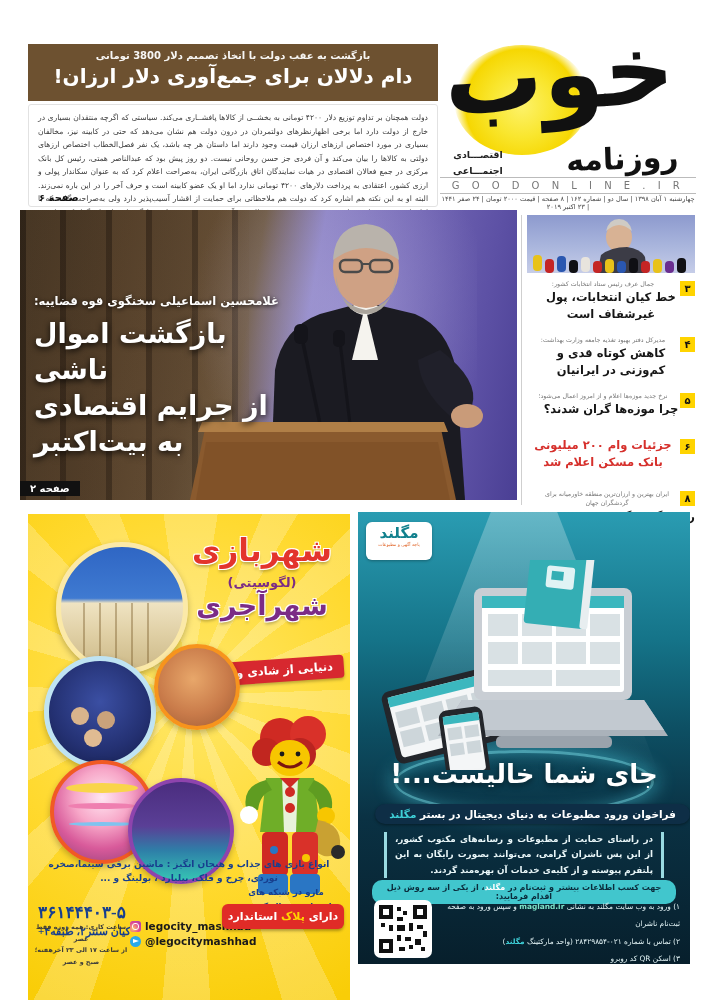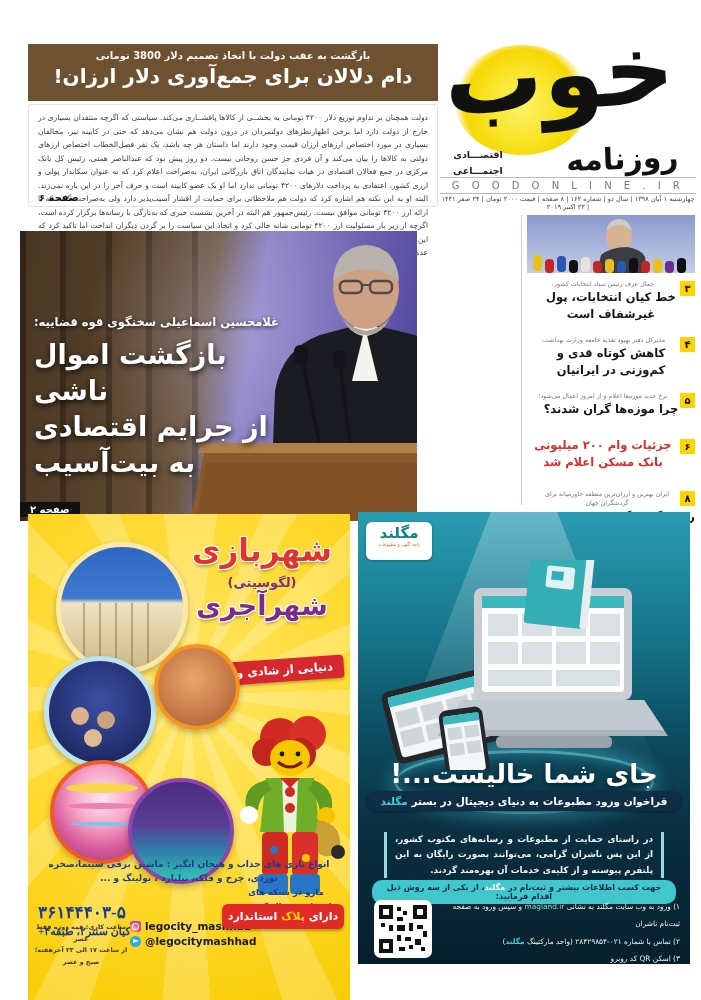--- a/index.html
+++ b/index.html
@@ -23,21 +23,21 @@
   .lead-brown { position:absolute; left:28px; top:44px; width:410px; height:57px; background:#6d5130; color:#fff;
                 text-align:center; padding-top:6px; }
   .lead-brown .kicker { font-size:10px; font-weight:bold; opacity:.95; }
   .lead-brown .headline { font-size:20px; font-weight:bold; margin-top:3px; }
   .lead-box { position:absolute; left:28px; top:104px; width:410px; height:103px; border:1px solid #e2e2e2; border-radius:3px;
               padding:6px 9px 4px 9px; }
   .lead-body { font-size:7.6px; line-height:1.78; color:#3a3a3a; text-align:justify; }
   .lead-pageref { position:absolute; left:10px; bottom:3px; font-size:10px; font-weight:bold; color:#111; direction:rtl; }
 
   
-  .main-photo { position:absolute; left:20px; top:231px; width:397px; height:290px; overflow:hidden;
+  .main-photo { position:absolute; left:20px; top:210px; width:497px; height:290px; overflow:hidden;
     background:linear-gradient(100deg,#3a2d1f 0%, #4d3a27 20%, #5d4832 36%, #6d5840 45%, #8a80c2 56%, #7468b5 72%, #5d51a5 88%, #4a3f94 100%);padding-left:32px; }
   .wood-panels { position:absolute; left:0; top:0; width:46%; height:100%;
     background:repeating-linear-gradient(90deg, rgba(20,12,5,.35) 0 6px, rgba(120,90,55,.25) 6px 40px, rgba(25,15,8,.4) 40px 46px, rgba(100,75,45,.2) 46px 86px);
     opacity:.8; }
   .photo-glow { position:absolute; right:40px; top:0; width:300px; height:100%;
     background:radial-gradient(ellipse at 55% 35%, rgba(200,195,240,.35), rgba(0,0,0,0) 65%); }
   .main-photo svg { position:absolute; left:0; top:0; }
   .photo-overlay { position:absolute; left:14px; top:84px; width:250px; direction:rtl; text-align:left; }
   .photo-overlay .ok { color:#fff; font-size:11.5px; font-weight:bold; text-shadow:0 1px 4px rgba(0,0,0,.85); }
   .photo-overlay .oh { color:#fff; font-size:27px; font-weight:bold; line-height:1.33; margin-top:8px; text-shadow:0 2px 6px rgba(0,0,0,.85); }
@@ -115,33 +115,33 @@
     background:linear-gradient(180deg, rgba(255,255,255,.28), rgba(255,255,255,0) 85%);
     clip-path:polygon(40% 0, 60% 0, 96% 100%, 4% 100%); }
   .glow-ring { position:absolute; left:36px; top:238px; width:260px; height:64px; border-radius:50%;
     border:3px solid rgba(120,230,240,.55); box-shadow:0 0 18px 4px rgba(80,210,230,.45), inset 0 0 14px rgba(80,210,230,.4); }
   .mg-logo { position:absolute; left:8px; top:10px; width:66px; height:38px; background:#fff; border-radius:6px;
              text-align:center; padding-top:2px; box-shadow:0 1px 3px rgba(0,0,0,.3); }
   .mg-logo .b { font-size:15px; font-weight:bold; color:#11808d; line-height:1.2; }
   .mg-logo .s { font-size:4.5px; color:#e0662a; }
   .ar-headline { position:absolute; left:0; top:247px; width:100%; text-align:center; color:#fff;
                  font-size:26px; font-weight:bold; text-shadow:0 2px 6px rgba(0,0,0,.5); }
-  .ar-pill { position:absolute; left:0; top:278px; width:100%; text-align:center; }
+  .ar-pill { position:absolute; left:0; top:291px; width:100%; }
   .ar-pill span.box { display:inline-block; background:#0e2e46; border-radius:14px; padding:4px 14px;
                       font-size:10.5px; font-weight:bold; color:#fff; box-shadow:0 1px 3px rgba(0,0,0,.4); }
   .ar-pill .brand { color:#3fd0d8; }
   .ar-body { position:absolute; left:26px; right:26px; top:320px; font-size:8.8px; font-weight:bold; color:#e9f6f8;
              text-align:justify; line-height:1.75; padding:0 8px;
              border-right:3px solid #9adbe2; border-left:3px solid #9adbe2; }
   .ar-cta { position:absolute; left:14px; right:14px; top:368px; background:#41c6cd; border-radius:10px;
             font-size:8px; font-weight:bold; color:#0b2c3c; text-align:center; padding:3px 4px; }
   .ar-cta .brand { color:#ffffff; }
   .ar-steps { position:absolute; right:10px; top:386px; width:236px; font-size:7.4px; color:#e3f4f6; line-height:2.35;
               text-align:right; }
-  .ar-steps .lnk { color:#7fe3c9; font-weight:normal;text-align:center; }
+  .ar-steps .lnk { color:#7fe3c9; font-weight:bold;text-align:center; }
   .ar-steps .brand { color:#3fd0d8; font-weight:bold; }
   .qr-box { position:absolute; left:16px; top:388px; width:58px; height:58px; background:#fff; border-radius:7px; padding:5px; }
 </style>
 </head>
 <body>
 
 <div id="page">
 
   <div class="masthead">
     <div class="sun"></div>
@@ -191,21 +191,21 @@
 
       <path d="M170 290 L186 214 L420 214 L436 290 Z" fill="#8a5a2e"></path>
       <path d="M178 222 L428 222 L424 212 L182 212 Z" fill="#b07f47"></path>
       <path d="M186 232 L418 232 L430 290 L176 290 Z" fill="#7a4c24" opacity=".55"></path>
     </svg>
     <div class="photo-overlay">
       <div class="ok">غلامحسین اسماعیلی سخنگوی قوه قضاییه:</div>
       <div class="oh">
         <div>بازگشت اموال ناشی</div>
         <div>از جرایم اقتصادی</div>
-        <div>به بیت‌آسیب</div>
+        <div>به بیت‌اکتبر</div>
       </div>
     </div>
     <div class="page-badge">صفحه ۲</div>
   </div>
 
   <div class="v-divider"></div>
 
   <div class="sidebar">
     <div class="sb-photo">
       <svg width="168" height="58" viewBox="0 0 168 58">

